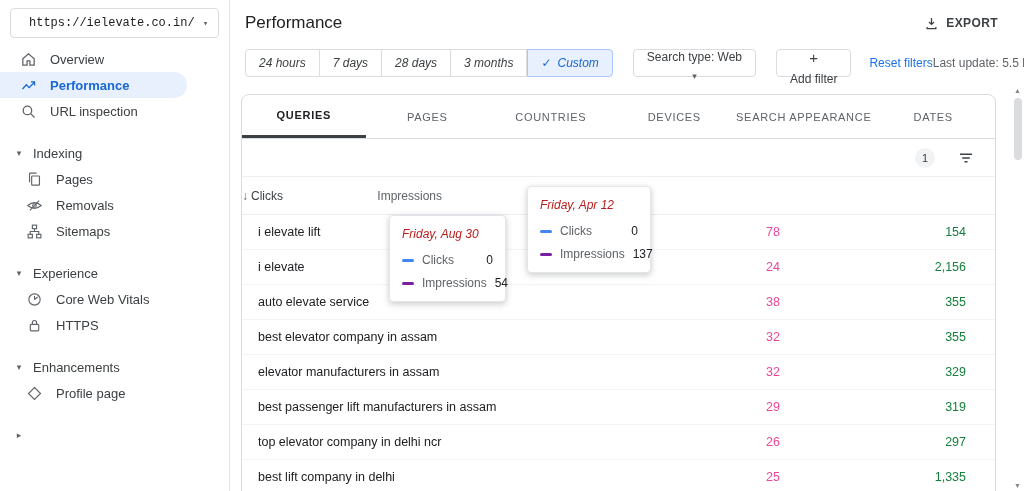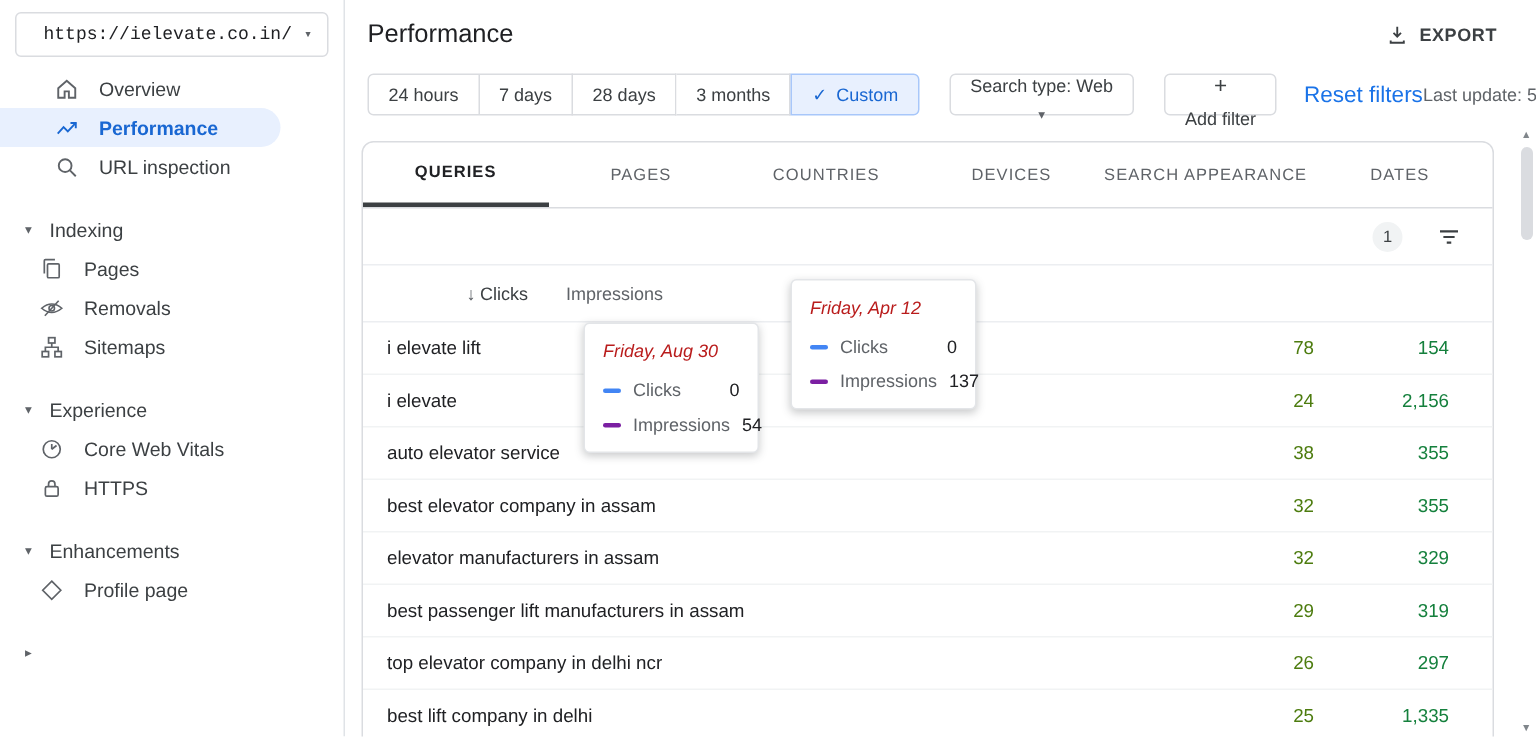--- a/index.html
+++ b/index.html
@@ -14,21 +14,21 @@
   
   .sidebar { position:absolute; left:0; top:0; width:230px; height:491px; background:#fff; border-right:1px solid #e0e3e7; }
   .property {
     margin:8px 10px 4px 10px; height:30px; border:1px solid #dadce0; border-radius:4px;
     display:flex; align-items:center; gap:8px; padding:0 10px; font-size:12px; color:#202124; cursor:pointer; background:#fff;font-family:Liberation Mono, monospace;
   }
   .property .caret { margin-left:auto; color:#5f6368; font-size:9px; }
   .nav { margin-top:8px; }
   .nav-item {
     height:26px; display:flex; align-items:center; gap:13px;
-    padding-left:36px; font-size:13px; color:#3c4043; cursor:pointer; white-space:nowrap;
+    padding-left:20px; font-size:13px; color:#3c4043; cursor:pointer; white-space:nowrap;
   }
   .nav-item .ico { width:17px; height:17px; color:#5f6368; flex:none; }
   .nav-item.selected {
     background:#e8f0fe; color:#1967d2; border-radius:0 15px 15px 0; margin-right:42px; font-weight:bold;
   }
   .nav-item.selected .ico { color:#1967d2; }
   .section { margin-top:16px; }
   .section-header {
     height:26px; display:flex; align-items:center; gap:9px; padding-left:14px;
     font-size:13px; color:#3c4043; cursor:pointer; white-space:nowrap;
@@ -37,35 +37,35 @@
   .section .nav-item { padding-left:26px; }
 
   
   .main { position:absolute; left:231px; top:0; right:0; height:491px; background:#fff; }
   .main-header { display:flex; align-items:center; padding:10px 26px 0 14px; height:36px; }
   .page-title { font-size:17px; color:#202124; }
   .export-btn { margin-left:auto; display:flex; align-items:center; gap:7px; font-size:12px; font-weight:bold; letter-spacing:.4px; color:#3c4043; cursor:pointer; }
   .export-btn .ico { width:15px; height:15px; color:#3c4043; }
 
   .filter-row { display:flex; align-items:center; padding:0 26px 0 14px; margin-top:12px; height:30px; }
-  .seg { display:flex; }
+  .seg { display:flex;font-style:italic; }
   .seg-btn {
     height:28px; display:flex; align-items:center; padding:0 13px; gap:6px;
     border:1px solid #dadce0; border-left:none; font-size:12px; color:#3c4043; background:#fff; cursor:pointer; white-space:nowrap;
   }
   .seg-btn.first { border-left:1px solid #dadce0; border-radius:4px 0 0 4px; }
   .seg-btn.selected { background:#e8f0fe; border:1px solid #a8c7fa; color:#1967d2; border-radius:0 4px 4px 0; }
   .seg-btn.selected .check { color:#1967d2; font-size:12px; }
   .pill {
     height:28px; display:flex; align-items:center; gap:7px; padding:0 13px;
     border:1px solid #dadce0; border-radius:4px; font-size:12px; color:#3c4043; margin-left:20px; cursor:pointer; white-space:nowrap; background:#fff;flex-direction:column;
   }
   .pill .caret { color:#5f6368; font-size:9px; }
   .pill .plus { font-size:15px; color:#3c4043; line-height:1; }
-  .reset-link { margin-left:18px; font-size:15px; color:#1a73e8; cursor:pointer; white-space:nowrap; }
+  .reset-link { margin-left:18px; font-size:12px; color:#1a73e8; cursor:pointer; white-space:nowrap; }
   .last-update { margin-left:auto; font-size:12px; color:#5f6368; white-space:nowrap; }
 
   
   .card {
     margin:16px 28px 0 10px; height:402px; background:#fff;
     border:1px solid #dadce0; border-radius:8px 8px 0 0; position:relative;
   }
   .tabs { display:flex; height:44px; border-bottom:1px solid #dadce0; }
   .tab {
     flex:1; display:flex; align-items:center; justify-content:center;
@@ -76,28 +76,28 @@
   .chip-row { height:38px; display:flex; align-items:center; justify-content:flex-end; gap:22px; padding:0 20px; border-bottom:1px solid #eceef1; }
   .badge {
     width:20px; height:20px; border-radius:50%; background:#f1f3f4; color:#3c4043;
     font-size:11px; display:flex; align-items:center; justify-content:center; cursor:pointer;
   }
   .filter-list-btn { cursor:pointer; }
   .filter-list-btn .ico { width:18px; height:18px; color:#3c4043; }
 
   .thead { height:38px; display:flex; align-items:center; border-bottom:1px solid #eceef1; font-size:12px; color:#5f6368; padding-right:29px; }
   .col-q { flex:1; padding-left:16px; min-width:0; }
-  .col-c { width:110px; text-align:right; white-space:nowrap; }
+  .col-c { width:110px; text-align:left; white-space:nowrap; }
   .col-i { width:90px; text-align:right; white-space:nowrap; }
   .thead .col-c { color:#3c4043; }
   .sort-arrow { color:#5f6368; margin-right:3px; font-size:12px; }
 
   .trow { height:35px; display:flex; align-items:center; border-bottom:1px solid #f1f3f4; font-size:12.5px; padding-right:29px; cursor:pointer; }
   .trow .col-q { color:#202124; overflow:hidden; text-overflow:ellipsis; white-space:nowrap; }
-  .trow .col-c { color:#4d7c0f; }
+  .trow .col-c { color:#ec4899; }
   .trow .col-i { color:#15803d; }
 
   
   .tooltip {
     position:absolute; background:#fff; border:1px solid #e3e5e8; border-radius:4px;
     box-shadow:0 2px 6px rgba(60,64,67,.28); padding:11px 12px; z-index:20; font-size:12px;
   }
   .tt-aug { left:389px; top:215px; width:117px; }
   .tt-apr { left:527px; top:186px; width:124px; }
   .tt-date { color:#b91c1c; margin-bottom:12px;font-style:italic; }
@@ -316,21 +316,21 @@
         <div class="col-q">i elevate lift</div>
         <div class="col-c">78</div>
         <div class="col-i">154</div>
       </div>
       <div class="trow">
         <div class="col-q">i elevate</div>
         <div class="col-c">24</div>
         <div class="col-i">2,156</div>
       </div>
       <div class="trow">
-        <div class="col-q">auto elevator service</div>
+        <div class="col-q">auto elevate service</div>
         <div class="col-c">38</div>
         <div class="col-i">355</div>
       </div>
       <div class="trow">
         <div class="col-q">best elevator company in assam</div>
         <div class="col-c">32</div>
         <div class="col-i">355</div>
       </div>
       <div class="trow">
         <div class="col-q">elevator manufacturers in assam</div>

